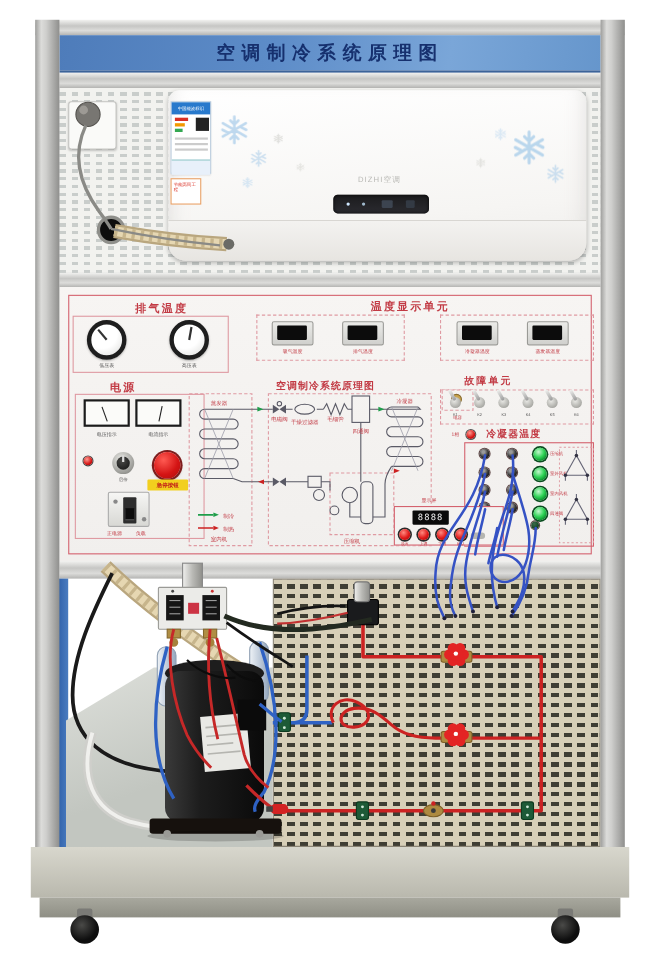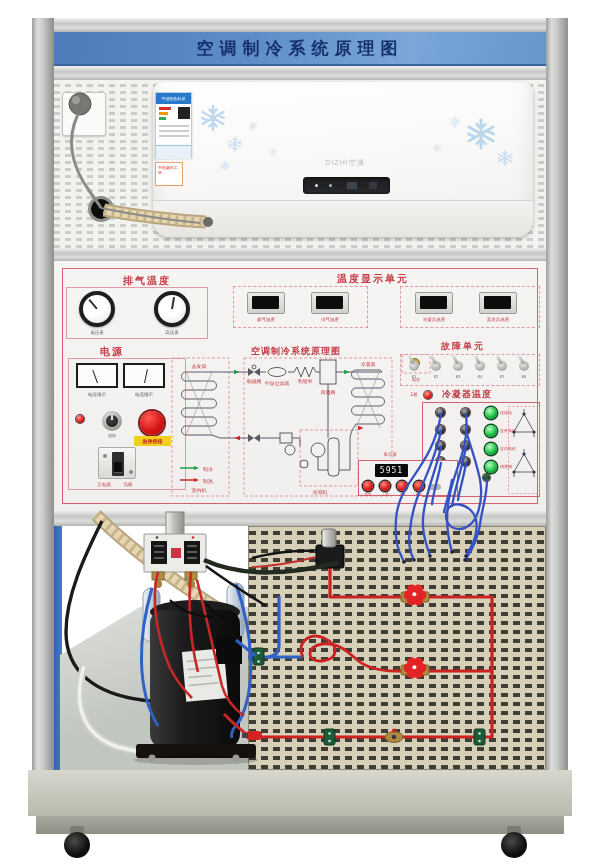--- a/index.html
+++ b/index.html
@@ -204,21 +204,21 @@
     <text x="200" y="12">冷凝器</text>
     <text x="206" y="138">室外机</text>
     <text x="152" y="140">压缩机</text>
     <text x="40" y="117">制冷</text>
     <text x="40" y="129">制热</text>
     <text x="248" y="27" font-size="4">电容</text>
   </g>
   <circle cx="247" cy="9" r="4.5" fill="#c9a44e" stroke="#8a6d30"></circle>
 </svg>
 
-<div class="sect" style="left:423px;top:340px;width:80px;font-size:9px;letter-spacing:2px">故障单元</div>
+<div class="sect" style="left:404px;top:340px;width:80px;font-size:9px;letter-spacing:2px">故障单元</div>
 <div class="bxd" style="left:400px;top:354px;width:140px;height:32px"></div>
 <div class="fsw" style="left:409px;top:361px">
     <div class="flev" style="left:3px;top:-8px"></div>
   </div>
 <div class="fsw" style="left:431px;top:361px">
     <div class="flev" style="left:3px;top:-8px"></div>
   </div>
 <div class="fsw" style="left:453px;top:361px">
     <div class="flev" style="left:3px;top:-8px"></div>
   </div>
@@ -272,21 +272,21 @@
       <circle cx="26" cy="26" r="1.6"></circle>
     <circle cx="16" cy="48" r="1.6"></circle>
       <circle cx="6" cy="66" r="1.6"></circle>
       <circle cx="26" cy="66" r="1.6"></circle>
   </g>
 </svg>
 
 <div class="t" style="left:370px;top:452px;width:40px;font-size:4.5px;color:#c23a44">显示屏</div>
 <div class="bxs" style="left:358px;top:460px;width:100px;height:36px;border-color:#d4626e;background:#f4f2f0"></div>
 <div class="abs" style="left:375px;top:464px;width:33px;height:13px;background:#0a0a0a;border-radius:1px;display:flex;align-items:center;justify-content:center">
-  <span style="font-family:'DejaVu Sans Mono',monospace;font-size:8px;color:#f2f2f2;letter-spacing:1px">5951</span>
+  <span style="font-family:'DejaVu Sans Mono',monospace;font-size:8px;color:#f2f2f2;letter-spacing:1px">8888</span>
 </div>
 <div class="rbtn" style="left:363px;top:481px"></div>
 <div class="rbtn" style="left:380px;top:481px"></div>
 <div class="rbtn" style="left:397px;top:481px"></div>
 <div class="rbtn" style="left:414px;top:481px"></div>
 <div class="t" style="left:361px;top:492px;width:14px;font-size:3.5px;color:#c23a44">设置</div>
 <div class="t" style="left:378px;top:492px;width:14px;font-size:3.5px;color:#c23a44">上调</div>
 <div class="t" style="left:395px;top:492px;width:14px;font-size:3.5px;color:#c23a44">下调</div>
 <div class="t" style="left:412px;top:492px;width:14px;font-size:3.5px;color:#c23a44">确认</div>
 <div class="abs" style="left:428px;top:484px;width:13px;height:6px;border-radius:3px;background:#b5b5b0"></div>

